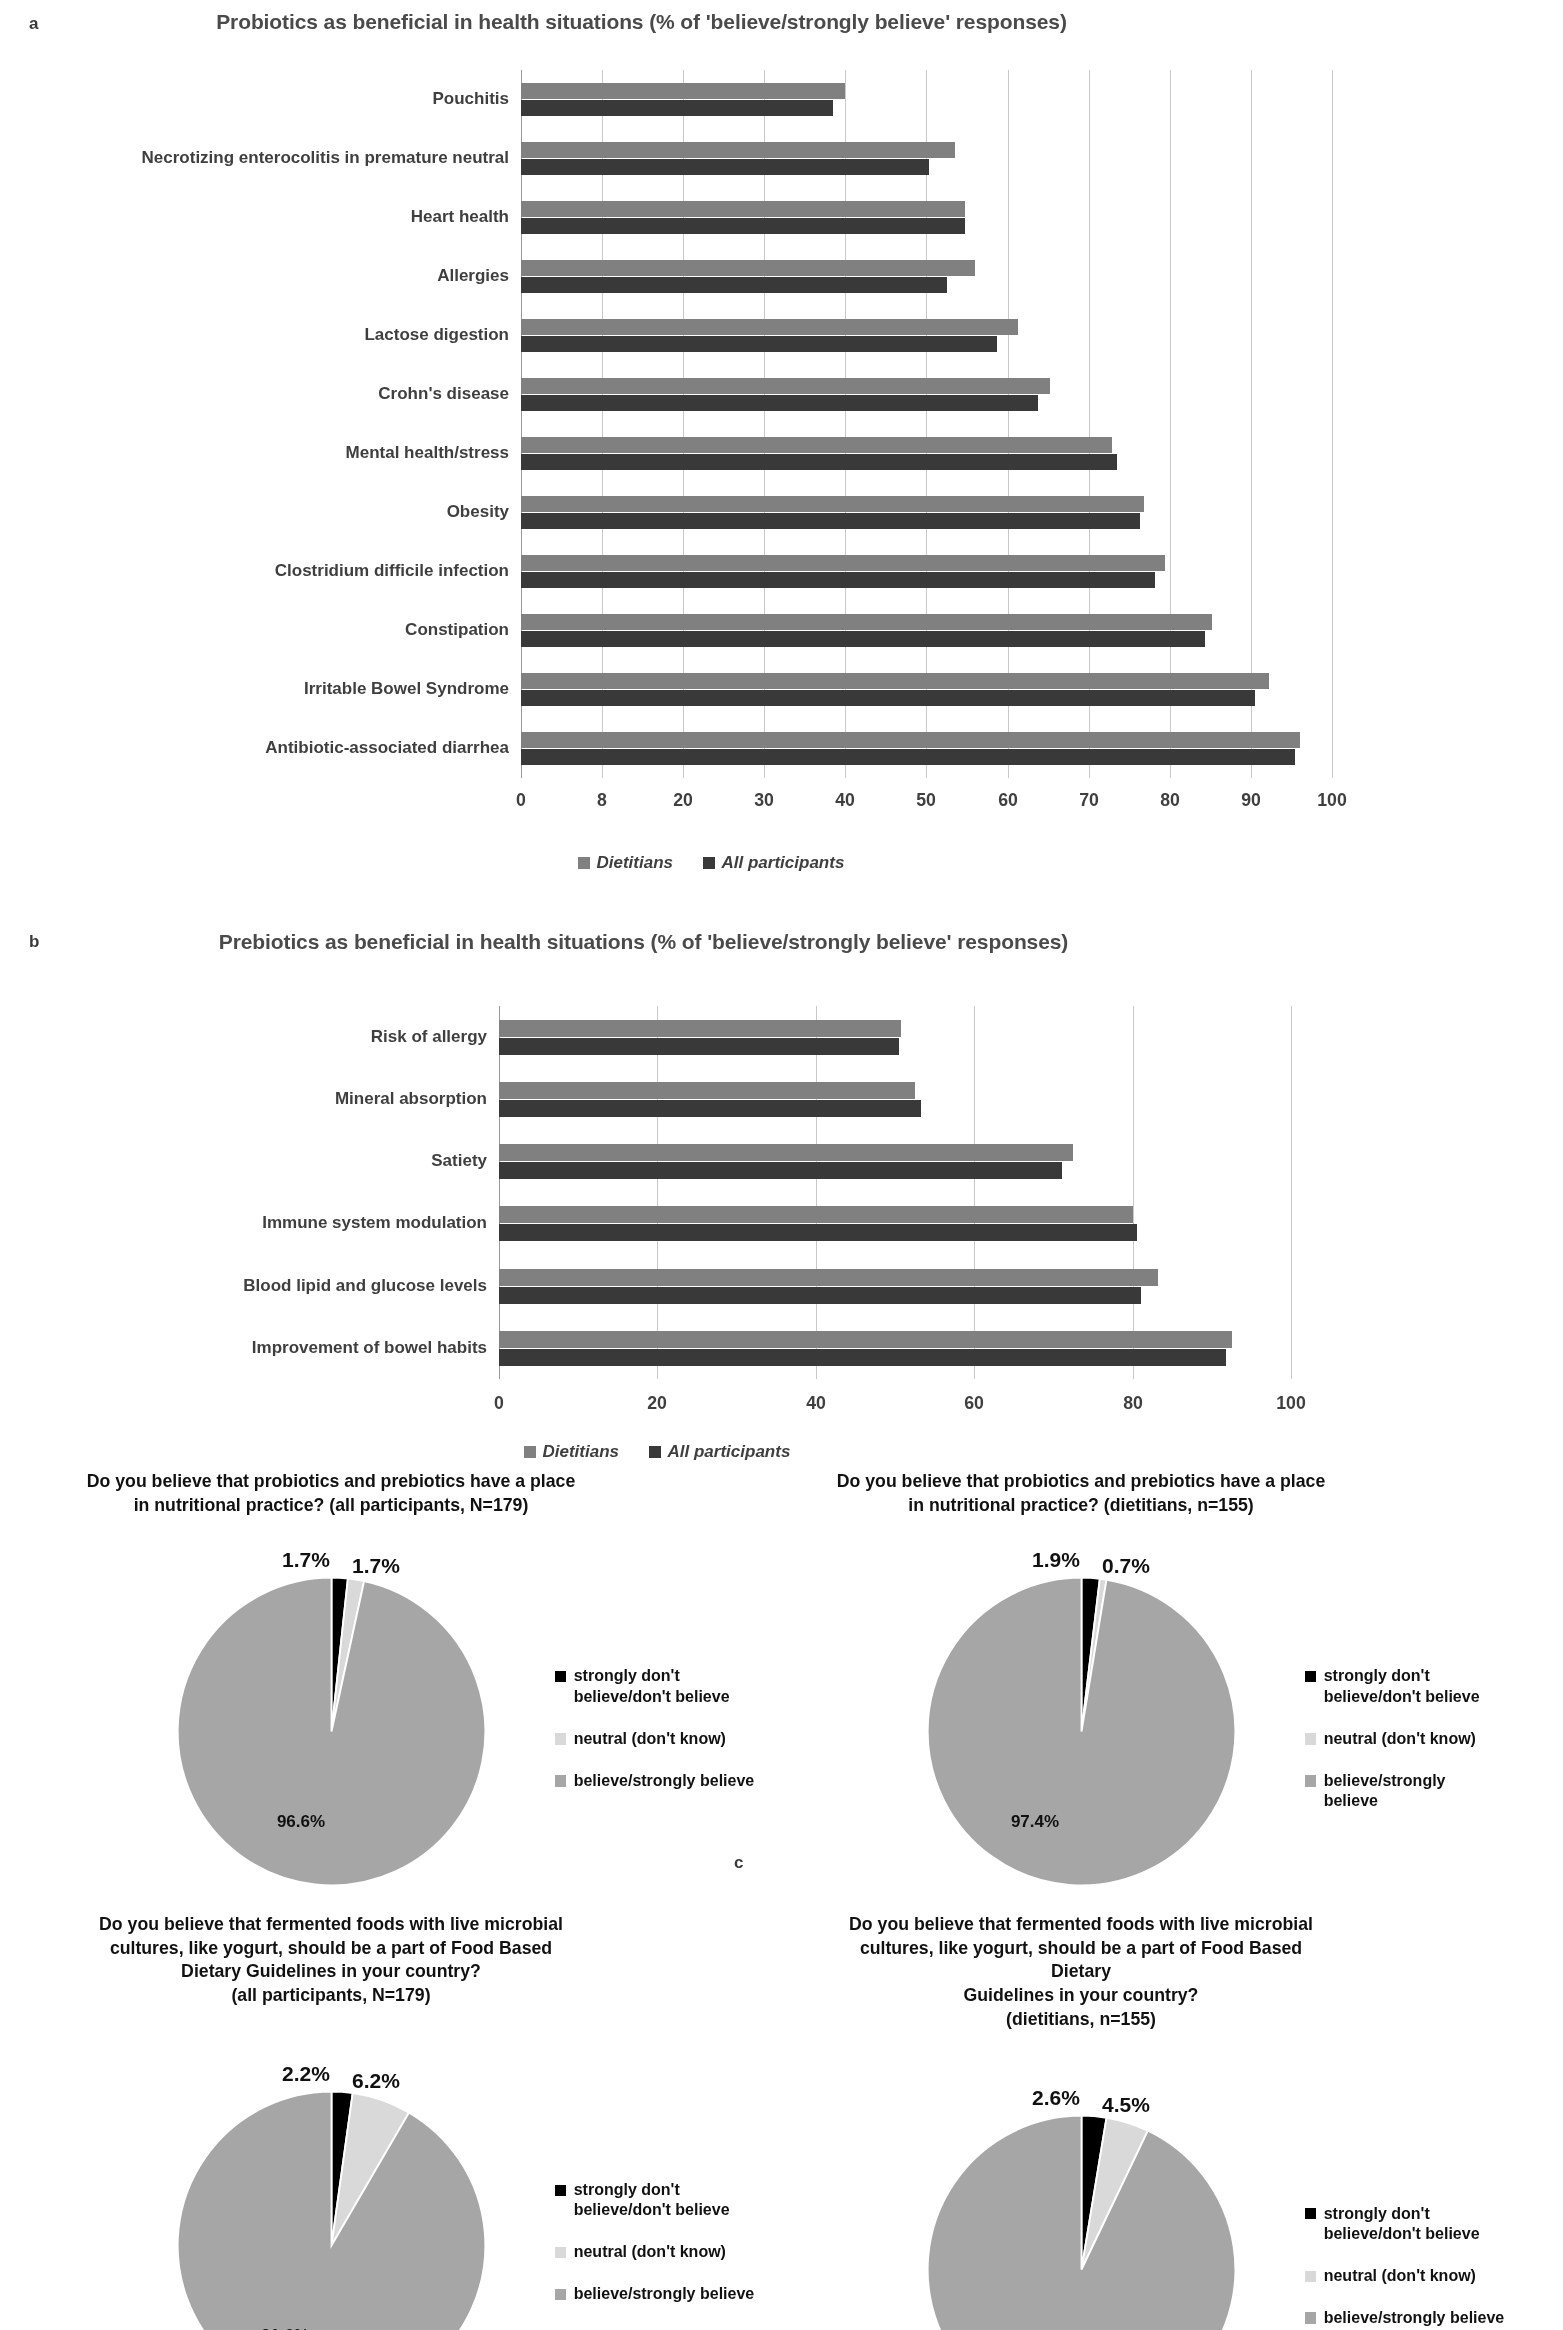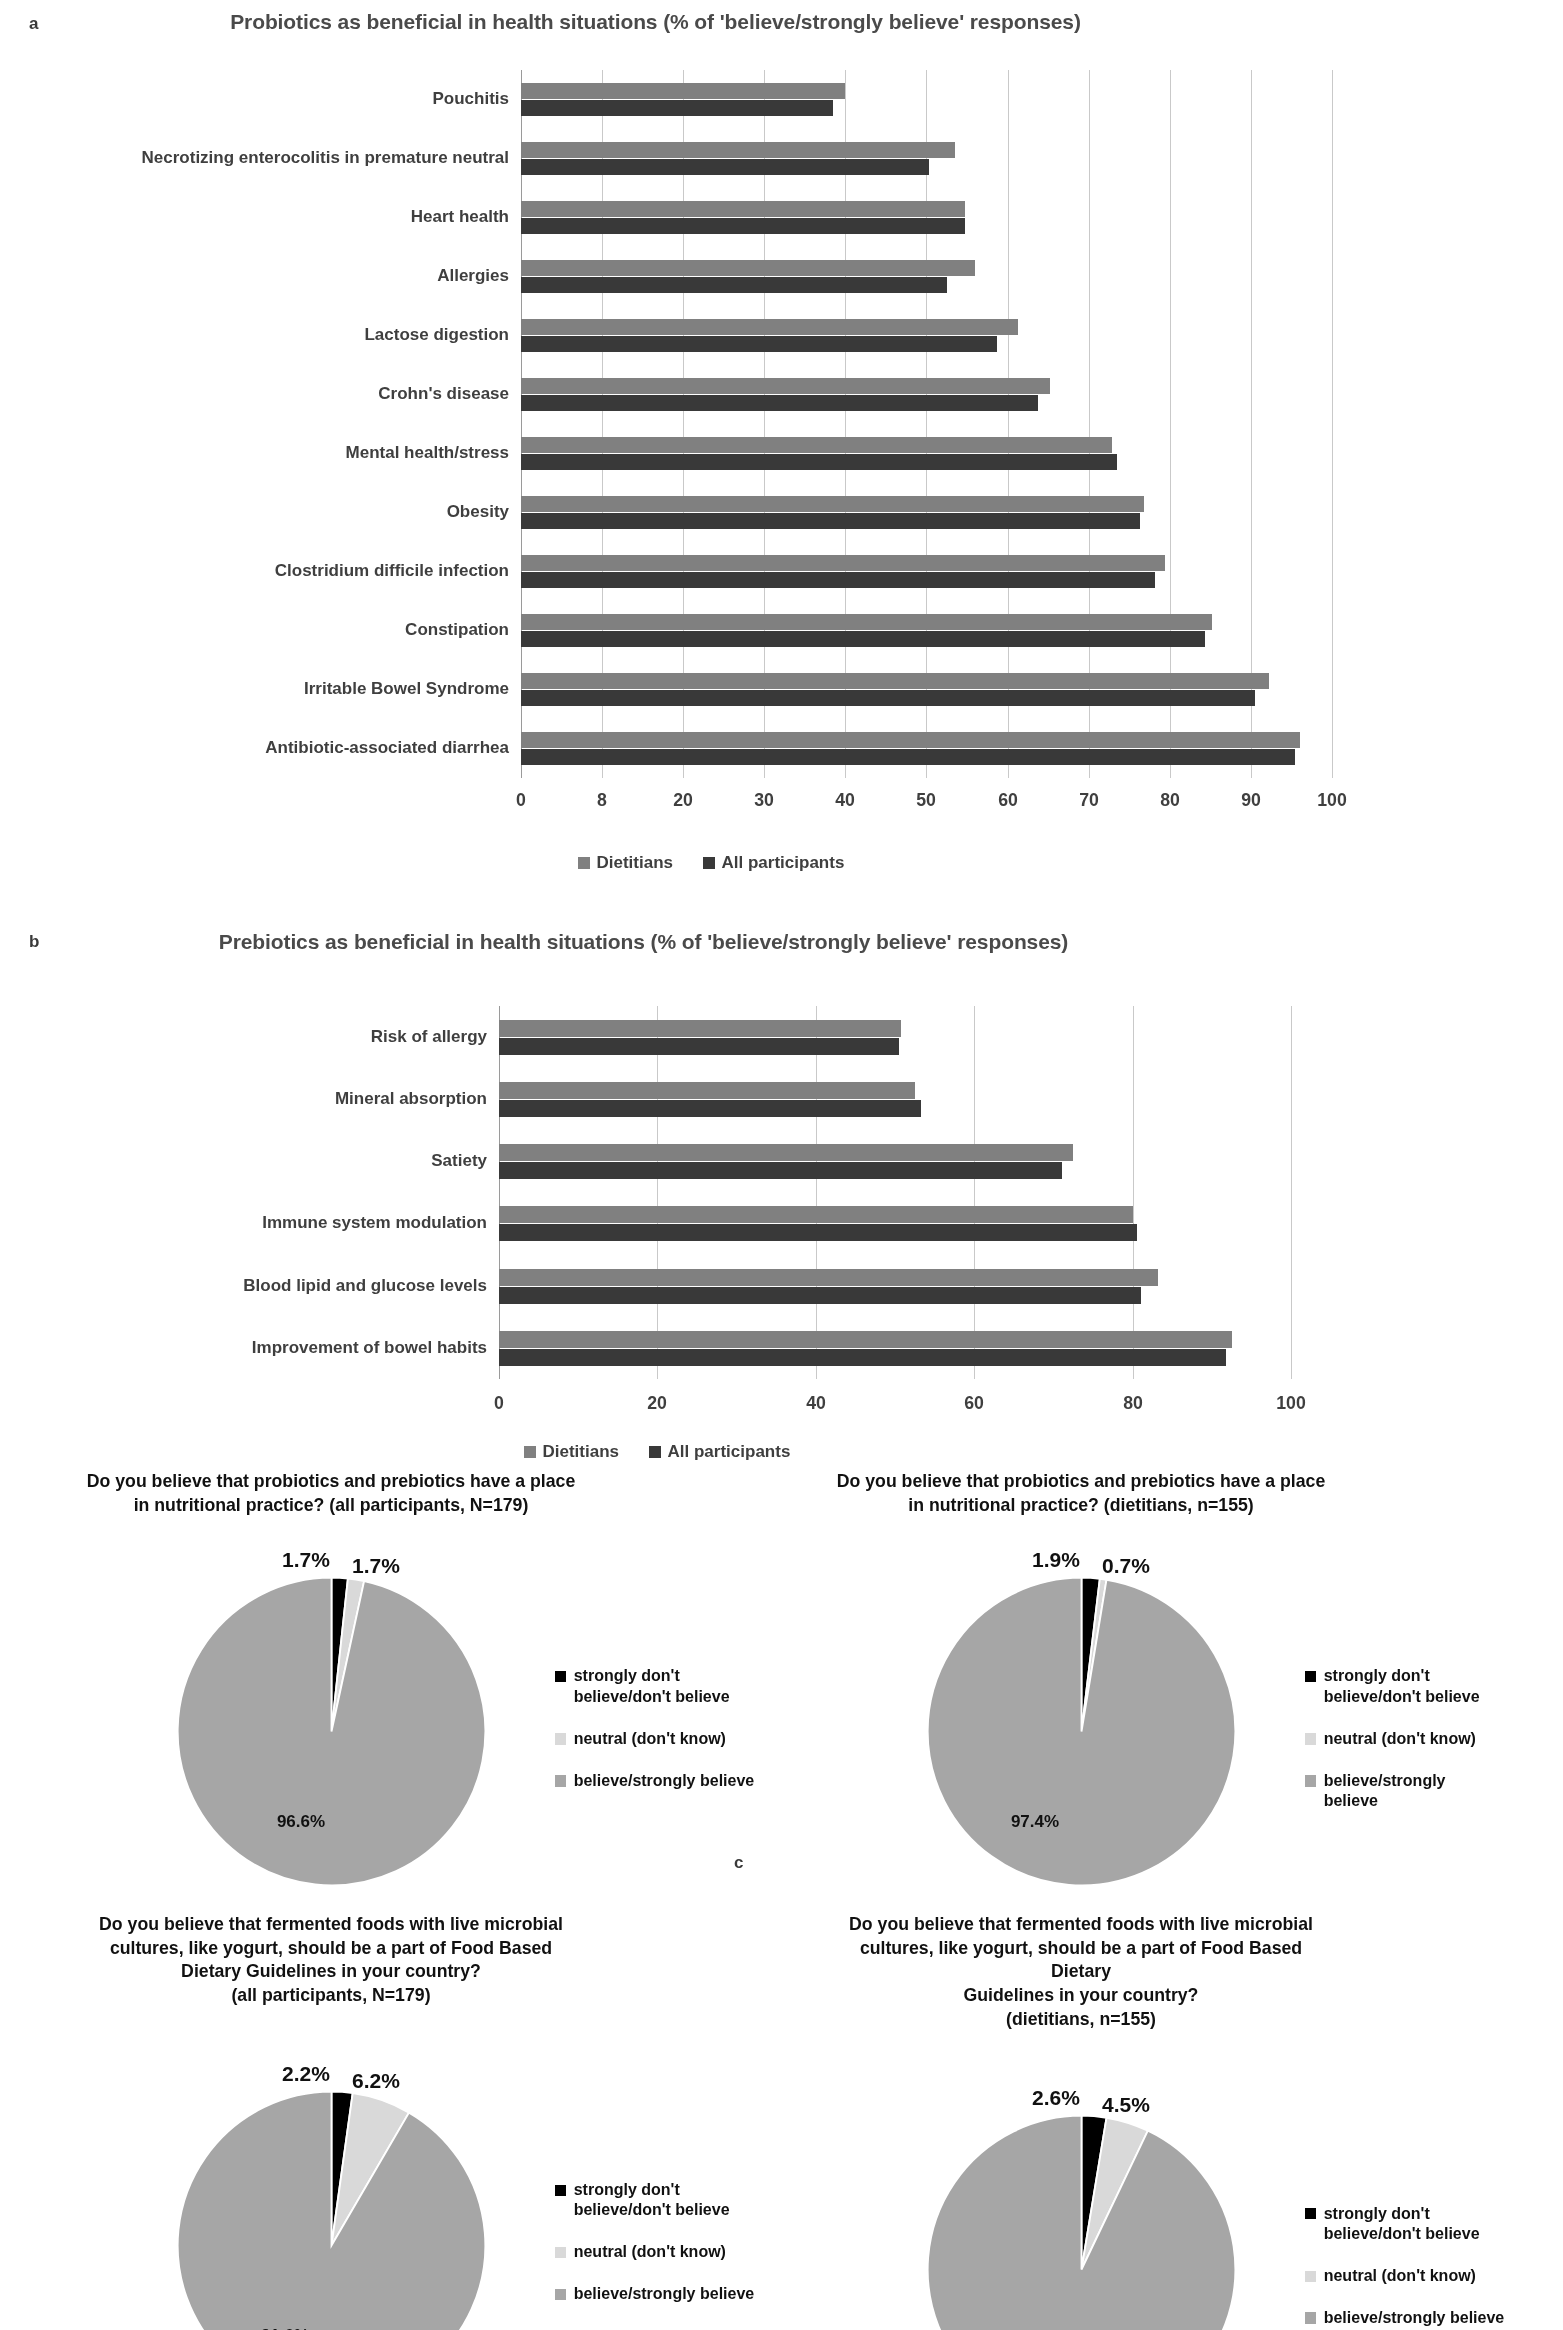--- a/index.html
+++ b/index.html
@@ -74,20 +74,21 @@
   }
 
   .bc-legend{
     position:absolute;
     display:flex;
     gap:30px;
     align-items:center;
     font-size:17px;
     font-weight:700;
     color:#3f3f3f;
+    font-style:italic;
   }
   .bc-legend .li{ display:flex; align-items:center; gap:6.5px; }
   .bc-legend .sw{ width:12px; height:12px; display:inline-block; }
 
   
   .piechart{ position:absolute; }
   .pie-title{
     text-align:center;
     font-size:17.7px;
     font-weight:700;
@@ -124,21 +125,21 @@
     max-width:242px;
   }
   .pie-legend .sw{
     width:11.2px; height:11.2px; flex:0 0 11.2px; margin-top:4.7px;
   }
 </style>
 </head>
 <body>
 
 <div class="panel-letter" style="left:29px; top:14px;">a</div>
-<div class="chart-title" style="position:absolute; left:96px; top:10.3px; width:1119px;">Probiotics as beneficial in health situations (% of 'believe/strongly believe' responses)</div>
+<div class="chart-title" style="position:absolute; left:82px; top:10.3px; width:1119px;">Probiotics as beneficial in health situations (% of 'believe/strongly believe' responses)</div>
 
 <div class="barchart" id="bar-a" style="left:0; top:65px; width:1563px; height:839px;">
   <div class="bc-plot" id="bar-a-plot" style="position:absolute; left:521px; top:4.7px; width:811px; height:708px;">
     <div class="grid" id="bar-a-grid">
         <i class="axis0" style="left: 0px;"></i>
         <i style="left: 81px;"></i>
         <i style="left: 162px;"></i>
         <i style="left: 243px;"></i>
         <i style="left: 324px;"></i>
         <i style="left: 405px;"></i>

